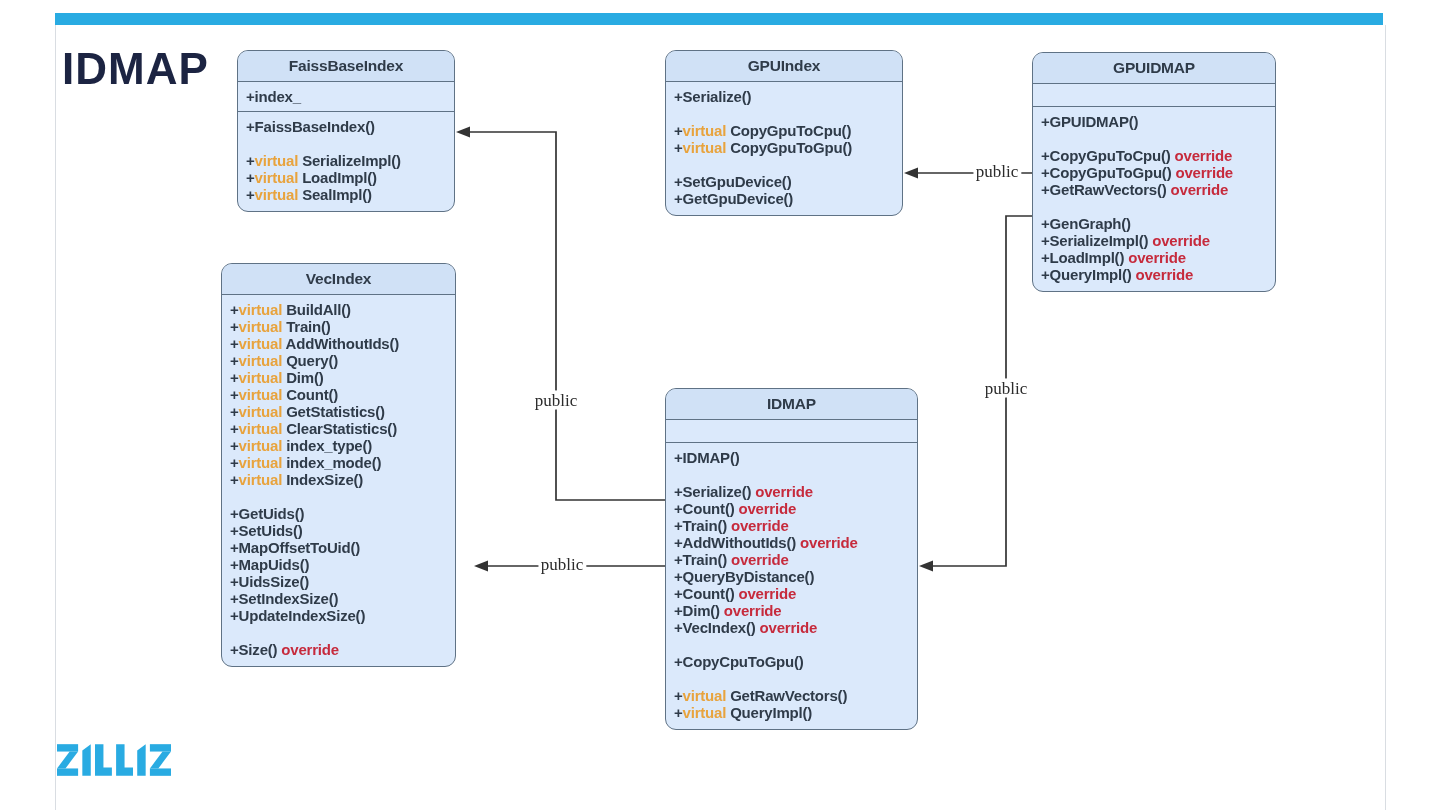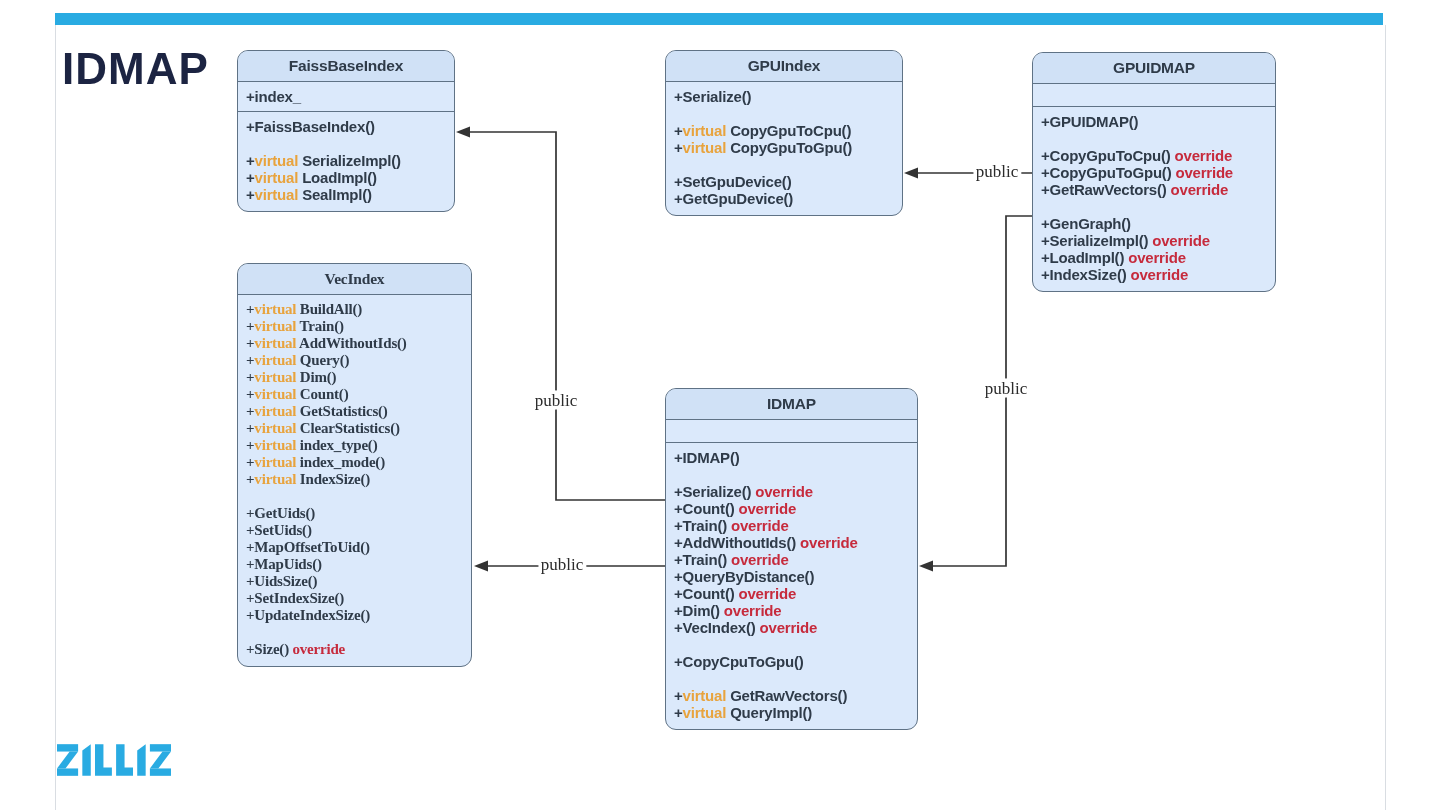--- a/index.html
+++ b/index.html
@@ -116,24 +116,24 @@
       <div class="class-methods">
         <div class="member-line"><span class="seg-d">+GPUIDMAP()</span></div>
         <div class="member-line">&nbsp;</div>
         <div class="member-line"><span class="seg-d">+CopyGpuToCpu() </span><span class="seg-o">override</span></div>
         <div class="member-line"><span class="seg-d">+CopyGpuToGpu() </span><span class="seg-o">override</span></div>
         <div class="member-line"><span class="seg-d">+GetRawVectors() </span><span class="seg-o">override</span></div>
         <div class="member-line">&nbsp;</div>
         <div class="member-line"><span class="seg-d">+GenGraph()</span></div>
         <div class="member-line"><span class="seg-d">+SerializeImpl() </span><span class="seg-o">override</span></div>
         <div class="member-line"><span class="seg-d">+LoadImpl() </span><span class="seg-o">override</span></div>
-        <div class="member-line"><span class="seg-d">+IndexSize() </span><span class="seg-o">override</span></div>
+        <div class="member-line"><span class="seg-d">+QueryImpl() </span><span class="seg-o">override</span></div>
       </div>
     </div>
-    <div class="class-box" style="left: 237px; top: 263px; width: 235px; font-family: Liberation Serif, serif;">
+    <div class="class-box" style="left: 221px; top: 263px; width: 235px;">
       <div class="class-title">VecIndex</div>
       <div class="class-methods">
         <div class="member-line"><span class="seg-d">+</span><span class="seg-v">virtual</span><span class="seg-d"> BuildAll()</span></div>
         <div class="member-line"><span class="seg-d">+</span><span class="seg-v">virtual</span><span class="seg-d"> Train()</span></div>
         <div class="member-line"><span class="seg-d">+</span><span class="seg-v">virtual</span><span class="seg-d"> AddWithoutIds()</span></div>
         <div class="member-line"><span class="seg-d">+</span><span class="seg-v">virtual</span><span class="seg-d"> Query()</span></div>
         <div class="member-line"><span class="seg-d">+</span><span class="seg-v">virtual</span><span class="seg-d"> Dim()</span></div>
         <div class="member-line"><span class="seg-d">+</span><span class="seg-v">virtual</span><span class="seg-d"> Count()</span></div>
         <div class="member-line"><span class="seg-d">+</span><span class="seg-v">virtual</span><span class="seg-d"> GetStatistics()</span></div>
         <div class="member-line"><span class="seg-d">+</span><span class="seg-v">virtual</span><span class="seg-d"> ClearStatistics()</span></div>

